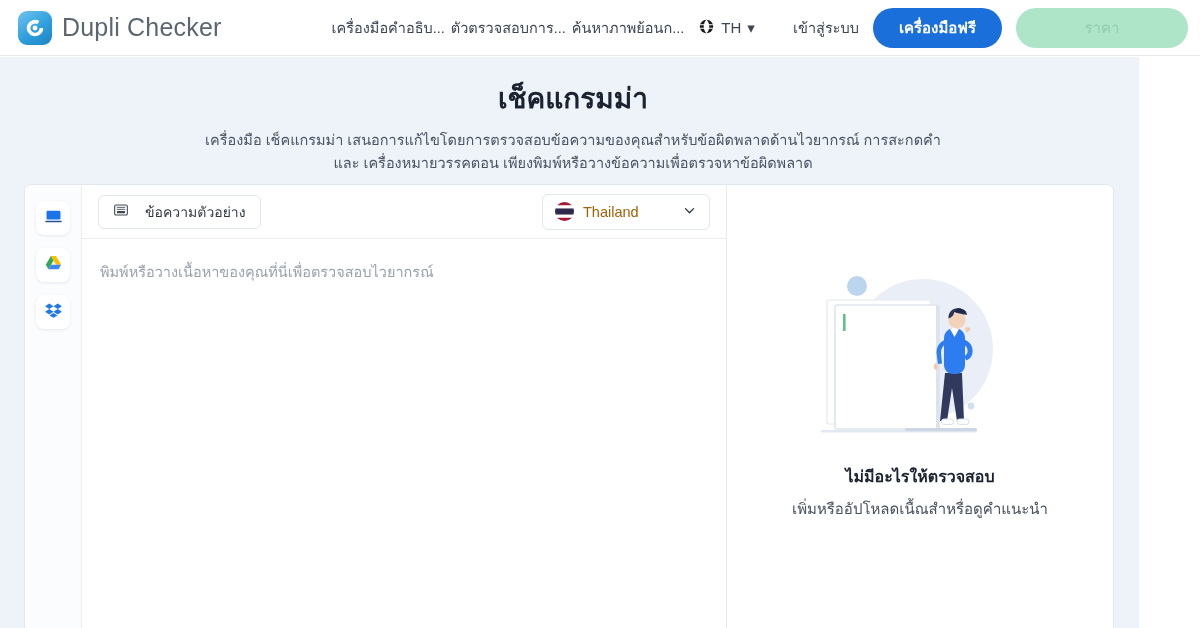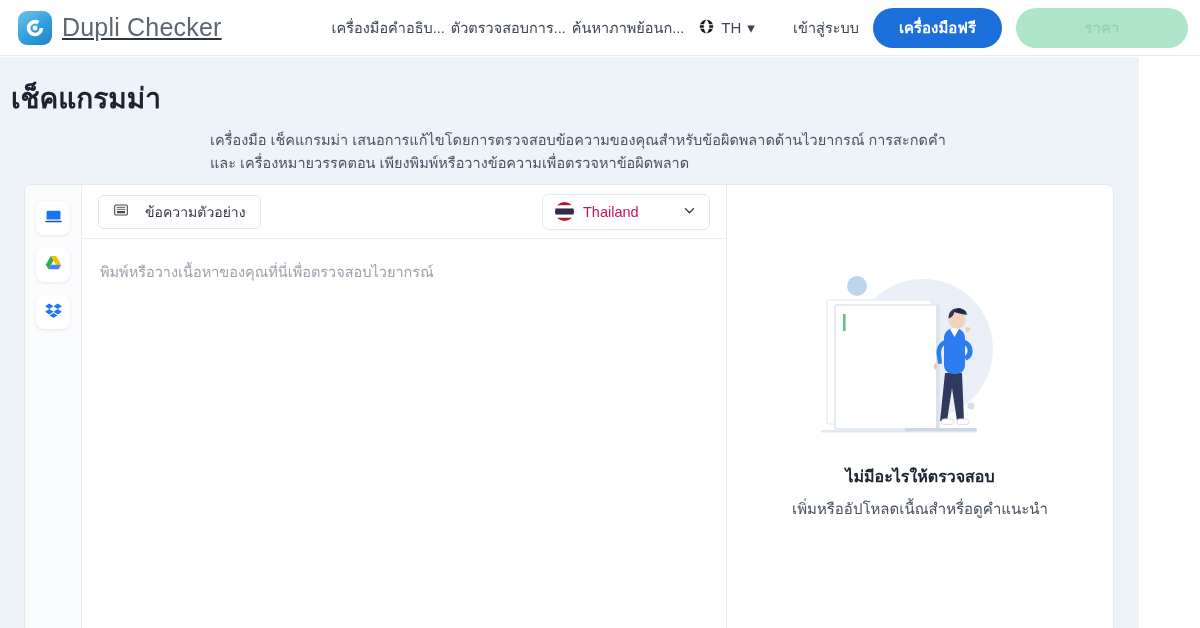--- a/index.html
+++ b/index.html
@@ -35,21 +35,20 @@
     display: flex;
     align-items: center;
     z-index: 5;
   }
 
   .brand {
     display: flex;
     align-items: center;
     gap: 10px;
     margin-left: 18px;
-    text-decoration: underline;
   }
 
   .brand-mark {
     width: 34px; height: 34px;
     border-radius: 9px;
     background: linear-gradient(145deg, #6fc3ef 0%, #2e9fdc 55%, #1f83c4 100%);
     display: flex;
     align-items: center;
     justify-content: center;
     flex: none;
@@ -119,23 +118,24 @@
   .btn-ghost-green {
     background: #aee5c9;
     color: #8fcfae;
     min-width: 172px;
     font-weight: 400;
   }
 
   
   .hero {
     position: absolute;
-    top: 57px; left: 11px;
+    top: 57px; left: 4px;
     width: 1138px;
     padding-top: 24px;
+    text-align: center;
   }
 
   .hero-title {
     font-size: 28px;
     font-weight: 700;
     color: #1b2330;
     line-height: 1.3;
   }
 
   .hero-sub {
@@ -220,21 +220,21 @@
     margin-left: auto;
     display: flex;
     align-items: center;
     width: 168px;
     height: 36px;
     padding: 0 12px;
     border: 1px solid #e2e7ee;
     border-radius: 6px;
     background: #ffffff;
     font-size: 14.5px;
-    color: #be185d;
+    color: #a16207;
     cursor: pointer;
   }
 
   .flag {
     width: 19px; height: 19px;
     border-radius: 50%;
     flex: none;
     margin-right: 9px;
     overflow: hidden;
     box-shadow: 0 0 0 1px rgba(0,0,0,.07) inset;

